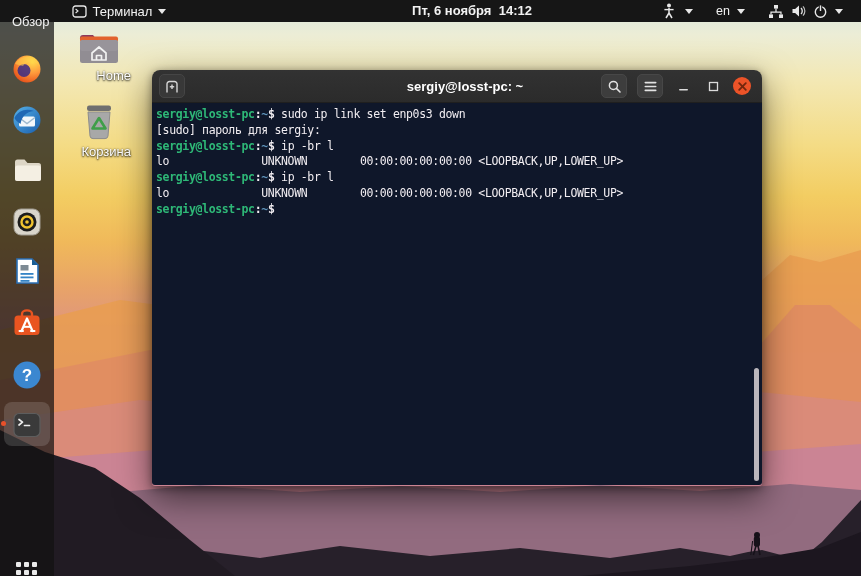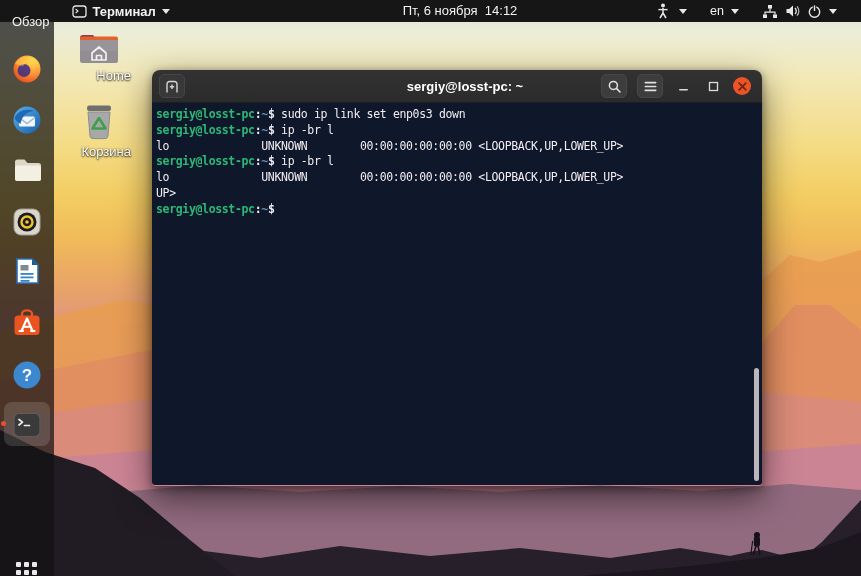--- a/index.html
+++ b/index.html
@@ -6,25 +6,25 @@
   html,body { width:861px; height:576px; overflow:hidden; background:#000; }
   body { font-family:"Liberation Sans", sans-serif; position:relative; }
 
   
   #wallpaper { position:absolute; left:0; top:0; width:861px; height:576px; z-index:0; }
 
   
   .topbar { position:absolute; left:0; top:0; width:861px; height:22px; background:#161616;
             z-index:40; display:flex; align-items:center; color:#f2f2f2; font-size:13px; }
   .tb-activities { padding:13px 12px; height:22px; line-height:22px; cursor:pointer; }
-  .tb-appmenu { display:flex; align-items:center; gap:6px; padding:8px 10px; height:22px; cursor:pointer;font-weight:bold; }
+  .tb-appmenu { display:flex; align-items:center; gap:6px; padding:8px 10px; height:22px; cursor:pointer; }
   .tb-appmenu svg { display:block; }
-  .tb-clock { position:absolute; left:460px; top:0; transform:translateX(-50%);
-              height:22px; line-height:22px; font-weight:normal; white-space:pre; }
-  .tb-right { margin-left:auto; display:flex; align-items:center; gap:9px; padding-right:24px; height:22px; }
+  .tb-clock { position:absolute; left:472px; top:0; transform:translateX(-50%);
+              height:22px; line-height:22px; font-weight:bold; white-space:pre; }
+  .tb-right { margin-left:auto; display:flex; align-items:center; gap:9px; padding-right:18px; height:22px; }
   .chev { width:0; height:0; border-left:4px solid transparent; border-right:4px solid transparent;
           border-top:5px solid #e8e8e8; display:inline-block; }
   .tb-lang { font-size:12.5px; }
   .tb-group { display:flex; align-items:center; gap:7px; margin-left:14px; }
 
   
   .dock { position:absolute; left:0; top:22px; width:54px; height:554px;
           background:rgba(18,18,18,0.72); z-index:30; }
   .dock-item { position:absolute; left:10px; width:34px; height:34px; cursor:pointer; }
   .dock-item svg { width:34px; height:34px; display:block; }
@@ -307,22 +307,22 @@
         <svg width="9" height="9" viewBox="0 0 9 9">
           <line x1="1.2" y1="1.2" x2="7.8" y2="7.8" stroke="#72260d" stroke-width="1.8" stroke-linecap="round"></line>
           <line x1="7.8" y1="1.2" x2="1.2" y2="7.8" stroke="#72260d" stroke-width="1.8" stroke-linecap="round"></line>
         </svg>
       </div>
     </div>
   </div>
   <div class="term" style="background: #0f172a;">
     <div>
         <div class="term-line"><span style="color: rgb(46, 184, 119); font-weight: bold;">sergiy@losst-pc</span><span style="color: rgb(242, 238, 242); font-weight: bold;">:</span><span style="color: rgb(95, 148, 188); font-weight: bold;">~</span><span style="color: rgb(242, 238, 242); font-weight: bold;">$ </span><span style="color: rgb(242, 238, 242);">sudo ip link set enp0s3 down</span></div>
+        <div class="term-line"><span style="color: rgb(242, 238, 242);">[sudo] пароль для sergiy: </span></div>
         <div class="term-line"><span style="color: rgb(46, 184, 119); font-weight: bold;">sergiy@losst-pc</span><span style="color: rgb(242, 238, 242); font-weight: bold;">:</span><span style="color: rgb(95, 148, 188); font-weight: bold;">~</span><span style="color: rgb(242, 238, 242); font-weight: bold;">$ </span><span style="color: rgb(242, 238, 242);">ip -br l</span></div>
         <div class="term-line"><span style="color: rgb(242, 238, 242);">lo              UNKNOWN        00:00:00:00:00:00 &lt;LOOPBACK,UP,LOWER_UP&gt; </span></div>
         <div class="term-line"><span style="color: rgb(46, 184, 119); font-weight: bold;">sergiy@losst-pc</span><span style="color: rgb(242, 238, 242); font-weight: bold;">:</span><span style="color: rgb(95, 148, 188); font-weight: bold;">~</span><span style="color: rgb(242, 238, 242); font-weight: bold;">$ </span><span style="color: rgb(242, 238, 242);">ip -br l</span></div>
         <div class="term-line"><span style="color: rgb(242, 238, 242);">lo              UNKNOWN        00:00:00:00:00:00 &lt;LOOPBACK,UP,LOWER_UP&gt; </span></div>
-        <div class="term-line"><span style="color: rgb(242, 238, 242);">UP&gt; </span></div>
         <div class="term-line"><span style="color: rgb(46, 184, 119); font-weight: bold;">sergiy@losst-pc</span><span style="color: rgb(242, 238, 242); font-weight: bold;">:</span><span style="color: rgb(95, 148, 188); font-weight: bold;">~</span><span style="color: rgb(242, 238, 242); font-weight: bold;">$ </span></div>
       </div>
     <div class="term-scrollthumb"></div>
   </div>
 </div>
 
 </body></html>

